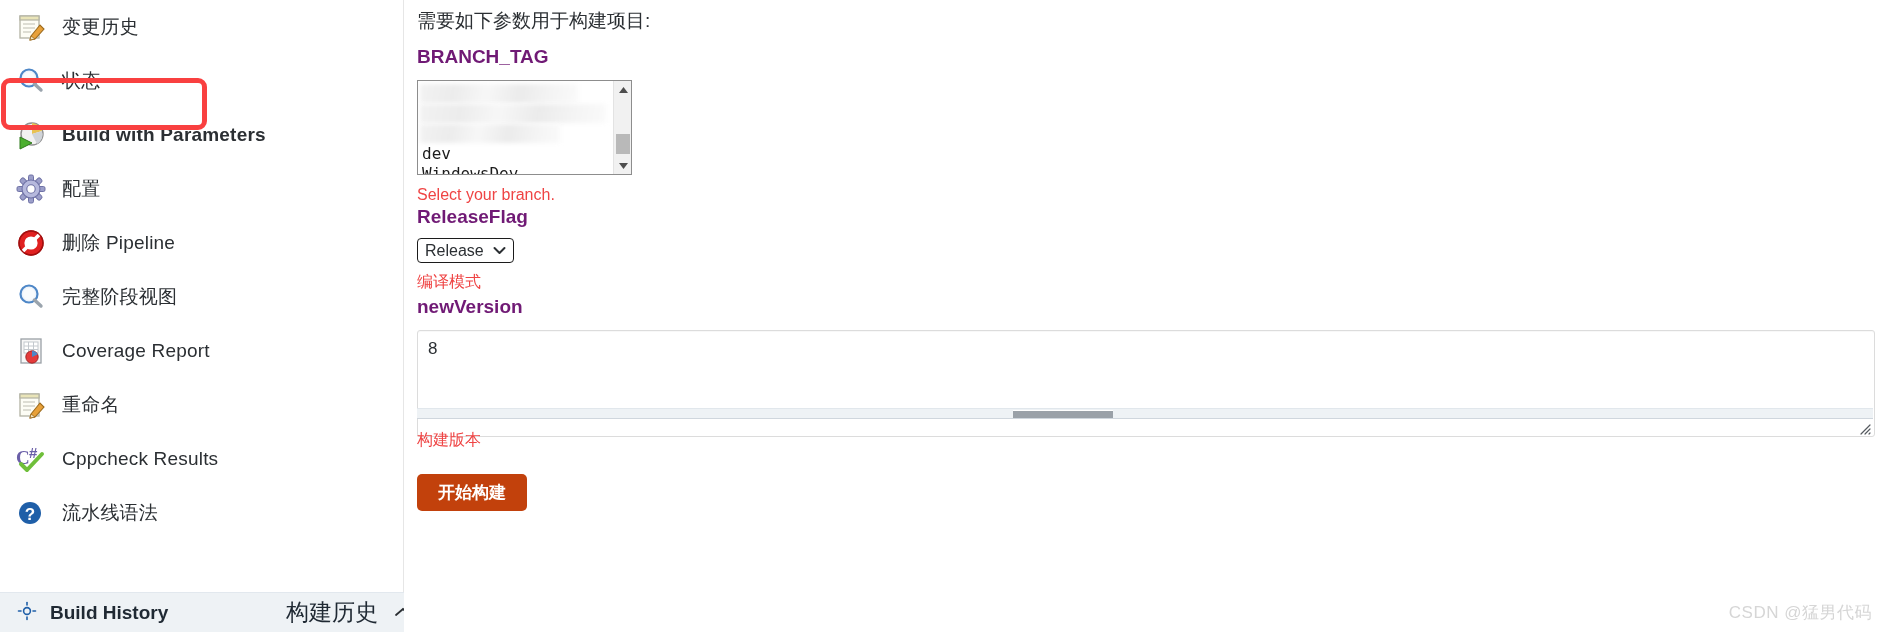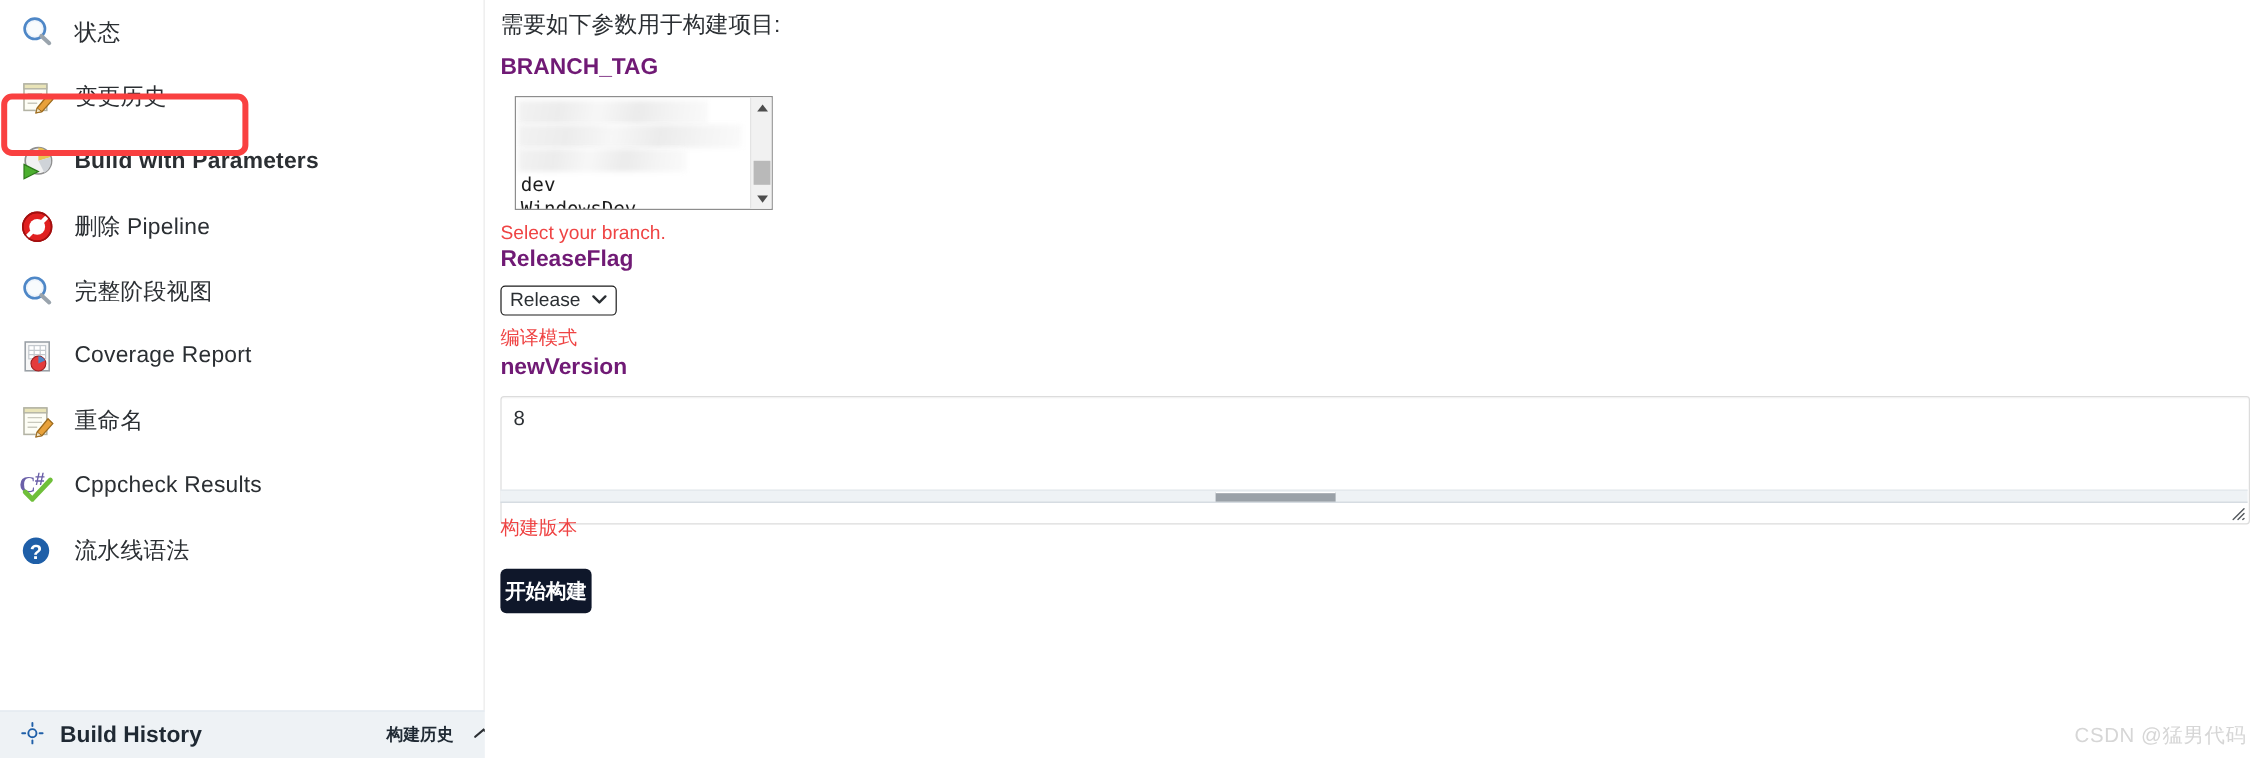--- a/index.html
+++ b/index.html
@@ -76,21 +76,21 @@
     align-items: center;
     padding: 0 14px 0 14px;
   }
   .bh-ico { width: 26px; flex: 0 0 26px; text-align: center; color:#1f5fa8; font-size:15px;}
   .bh-title {
     font-size: 19px; font-weight: 700; color: #1f2933;
     margin-left: 10px;
   }
   .bh-cn {
     margin-left: auto;
-    font-size: 14px; font-weight: 700; color: #1f2933;
+    font-size: 23px; font-weight: 400; color: #1f2933;
   }
   .bh-chev { margin-left: 16px; color:#2b2f33; font-size: 16px; }
 
   
   .main {
     position: absolute;
     left: 404px; top: 0;
     width: 1482px; height: 632px;
     background: #ffffff;
     padding: 0;
@@ -114,21 +114,20 @@
   
   .blk-branch { position: absolute; left: 13px; top: 46px; }
   .listbox {
     position: relative;
     width: 215px; height: 95px;
     margin-top: 12px;
     border: 1px solid #8d8d8d;
     background: #fff;
     overflow: hidden;
     font-family: "DejaVu Sans Mono", "Liberation Mono", monospace;
-    margin-left: 12px;
   }
   .lb-opts {
     position: absolute;
     left: 0; top: 0;
     width: 196px;
     padding: 2px 0 0 2px;
   }
   .lb-opt {
     font-size: 16px;
     line-height: 20px;
@@ -224,26 +223,26 @@
     width: 100px; height: 8px;
     background: #9aa1a8;
     border-top: 1px solid #ffffff;
   }
   .version-desc { position: absolute; left: 0; top: 134px; }
 
   
   .build-btn {
     position: absolute;
     left: 13px; top: 474px;
-    background: #0f172a;
+    background: #c2410c;
     color: #ffffff;
     border: none;
     border-radius: 5px;
     height: 37px;
-    padding: 0 4px;
+    padding: 0 21px;
     font-size: 17px;
     font-weight: 700;
     font-family: "Liberation Sans","DejaVu Sans",sans-serif;
     cursor: pointer;
   }
 
   
   .watermark {
     position: absolute;
     right: 14px; bottom: 8px;
@@ -253,59 +252,74 @@
   }
 </style>
 </head>
 <body>
 
 <div class="page">
 
   <div class="sidebar">
 
     <div class="side-list">
-
-      <div class="side-item">
-        <span class="ico">
-          <svg width="34" height="34" viewBox="0 0 34 34">
-            <circle cx="15" cy="14" r="8.5" fill="#eef4fb" stroke="#4e87c7" stroke-width="2.2"></circle>
-            <circle cx="15" cy="14" r="6" fill="#ffffff" opacity=".6"></circle>
-            <line x1="20.5" y1="20" x2="27" y2="26" stroke="#9aa4ad" stroke-width="3.4" stroke-linecap="round"></line>
-          </svg>
-        </span>
-        <span class="lbl">状态</span>
-      </div>
 
       <div class="side-item">
         <span class="ico">
           <svg width="34" height="34" viewBox="0 0 34 34">
             <rect x="6" y="6" width="19" height="22" fill="#fdfdf5" stroke="#b3b3a4" stroke-width="1.3"></rect>
             <rect x="6" y="6" width="19" height="4" fill="#e9e4b8" stroke="#b3b3a4" stroke-width="1.2"></rect>
             <line x1="9" y1="14" x2="21" y2="14" stroke="#c9c9bd" stroke-width="1.2"></line>
             <line x1="9" y1="18" x2="21" y2="18" stroke="#c9c9bd" stroke-width="1.2"></line>
             <line x1="9" y1="22" x2="17" y2="22" stroke="#c9c9bd" stroke-width="1.2"></line>
             <path d="M17 26 L26 15 L30 19 L21 29 L16 30 Z" fill="#e8a13a" stroke="#9c6a1c" stroke-width="1.1"></path>
             <path d="M16 30 L17 26 L21 29 Z" fill="#f2e6c6" stroke="#9c6a1c" stroke-width=".8"></path>
           </svg>
         </span>
         <span class="lbl">变更历史</span>
       </div>
 
+      <div class="side-item">
+        <span class="ico">
+          <svg width="34" height="34" viewBox="0 0 34 34">
+            <circle cx="15" cy="14" r="8.5" fill="#eef4fb" stroke="#4e87c7" stroke-width="2.2"></circle>
+            <circle cx="15" cy="14" r="6" fill="#ffffff" opacity=".6"></circle>
+            <line x1="20.5" y1="20" x2="27" y2="26" stroke="#9aa4ad" stroke-width="3.4" stroke-linecap="round"></line>
+          </svg>
+        </span>
+        <span class="lbl">状态</span>
+      </div>
+
       <div class="side-item bold">
         <span class="ico">
           <svg width="34" height="34" viewBox="0 0 34 34">
             <circle cx="18" cy="16" r="11" fill="#f2f2f2" stroke="#8f8f8f" stroke-width="1.4"></circle>
             <path d="M18 16 L18 5 A11 11 0 0 1 28 13 Z" fill="#e8c252"></path>
             <path d="M18 16 L28 13 A11 11 0 0 1 23 26 Z" fill="#cfd3d8"></path>
             <path d="M6 19 L18 25 L6 31 Z" fill="#4caf2f" stroke="#2f7a1c" stroke-width="1"></path>
           </svg>
         </span>
         <span class="lbl">Build with Parameters</span>
       </div>
 
+      <div class="side-item">
+        <span class="ico">
+          <svg width="34" height="34" viewBox="0 0 34 34">
+            <g fill="#9b9ec9" stroke="#6f72a6" stroke-width="1">
+              <rect x="14.5" y="3" width="5" height="28" rx="1.6"></rect>
+              <rect x="14.5" y="3" width="5" height="28" rx="1.6" transform="rotate(45 17 17)"></rect>
+              <rect x="14.5" y="3" width="5" height="28" rx="1.6" transform="rotate(90 17 17)"></rect>
+              <rect x="14.5" y="3" width="5" height="28" rx="1.6" transform="rotate(135 17 17)"></rect>
+            </g>
+            <circle cx="17" cy="17" r="9" fill="#b6b9dd" stroke="#6f72a6" stroke-width="1.1"></circle>
+            <circle cx="17" cy="17" r="4.2" fill="#ffffff" stroke="#6f72a6" stroke-width="1.1"></circle>
+          </svg>
+        </span>
+        <span class="lbl">配置</span>
+      </div>
 
       <div class="side-item">
         <span class="ico">
           <svg width="34" height="34" viewBox="0 0 34 34">
             <circle cx="17" cy="17" r="12" fill="#e02020" stroke="#a30f0f" stroke-width="1.3"></circle>
             <circle cx="17" cy="17" r="6.6" fill="#ffffff"></circle>
             <rect x="15.2" y="4" width="3.6" height="26" fill="#ffffff" transform="rotate(45 17 17)"></rect>
             <circle cx="17" cy="17" r="12" fill="none" stroke="#a30f0f" stroke-width="1.3"></circle>
           </svg>
         </span>

